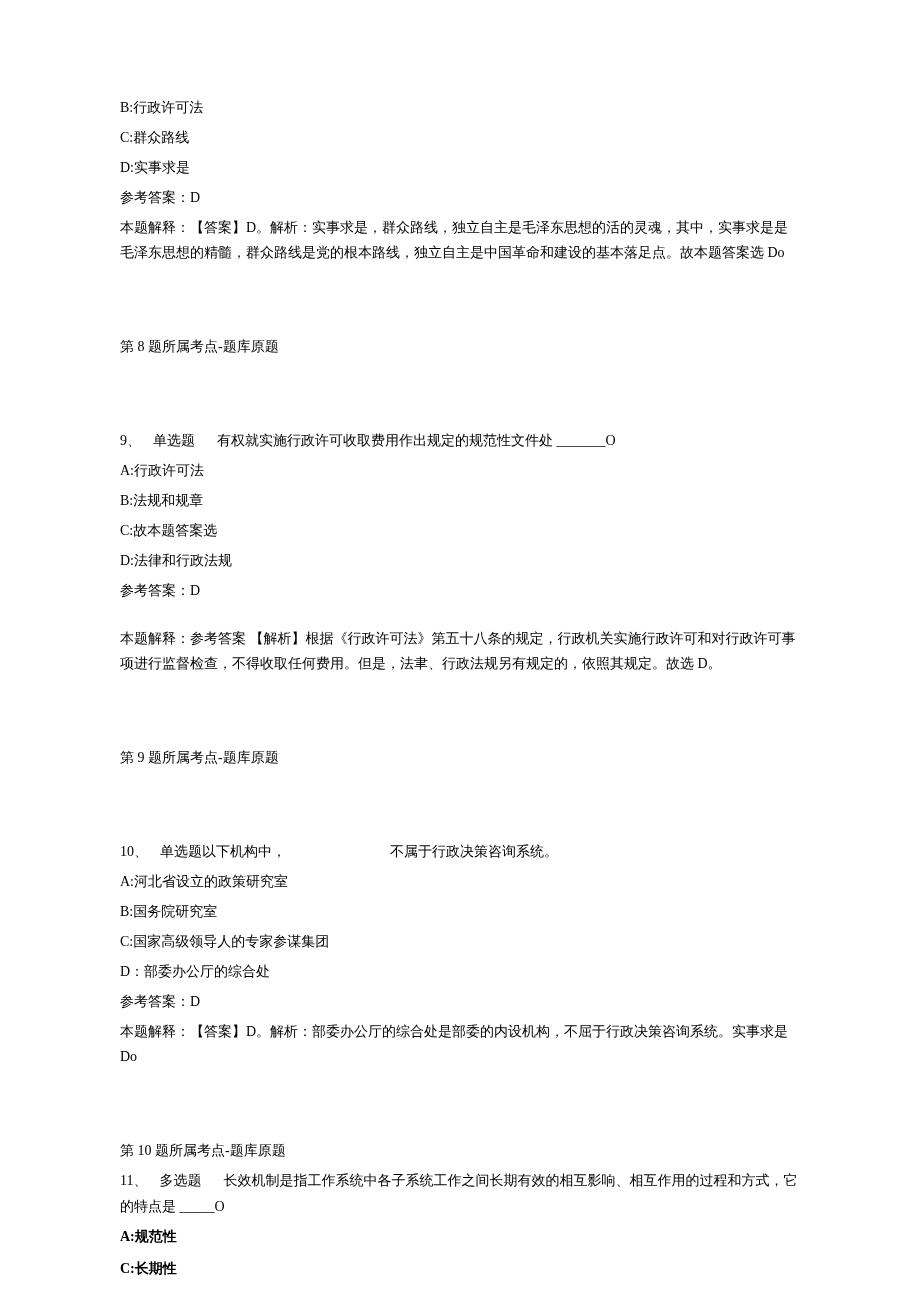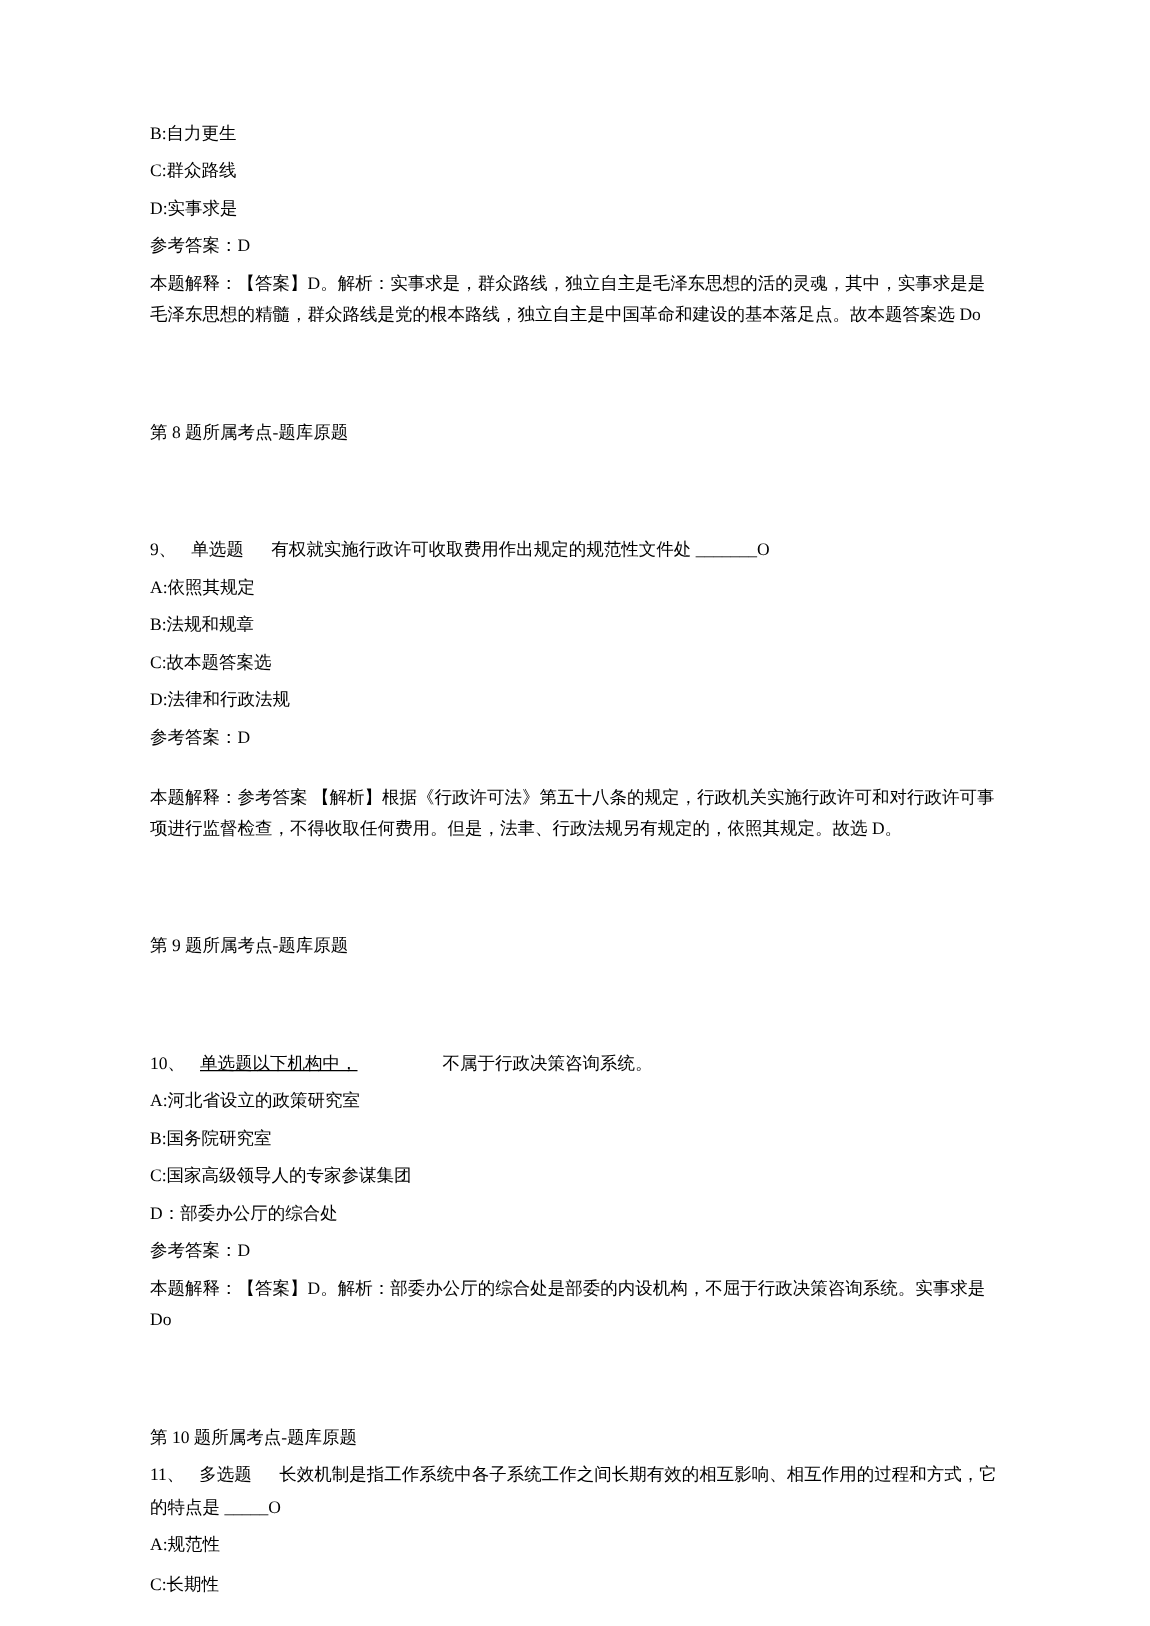--- a/index.html
+++ b/index.html
@@ -10,39 +10,39 @@
       line-height: 1.85;
       color: #000;
       background: #fff;
       padding: 95px 120px 30px 120px;
     }
     .block { margin-bottom: 4px; }
     .gap-small { height: 18px; }
     .gap-large { height: 64px; }
     .q-stem .num { margin-right: 12px; }
     .q-stem .type { margin-right: 22px; }
-    .q10 .type { margin-right: 68px; text-decoration: underline; }
-    .loose > div { margin-bottom: 6px; }
+    .q10 .type { margin-right: 104px; }
+    .loose > div { margin-bottom: 6px; font-weight: bold; }
   </style>
 </head>
 <body>
 
-<div class="block">B:自力更生</div>
+<div class="block">B:行政许可法</div>
 <div class="block">C:群众路线</div>
 <div class="block">D:实事求是</div>
 <div class="block">参考答案：D</div>
 <div class="block">本题解释：【答案】D。解析：实事求是，群众路线，独立自主是毛泽东思想的活的灵魂，其中，实事求是是毛泽东思想的精髓，群众路线是党的根本路线，独立自主是中国革命和建设的基本落足点。故本题答案选 Do</div>
 <div class="gap-large"></div>
 <div class="block">第 8 题所属考点-题库原题</div>
 <div class="gap-large"></div>
 
 <div class="block q-stem">
   <span class="num">9、</span><span class="type">单选题</span><span>有权就实施行政许可收取费用作出规定的规范性文件处 _______O</span>
 </div>
-<div class="block">A:依照其规定</div>
+<div class="block">A:行政许可法</div>
 <div class="block">B:法规和规章</div>
 <div class="block">C:故本题答案选</div>
 <div class="block">D:法律和行政法规</div>
 <div class="block">参考答案：D</div>
 <div class="gap-small"></div>
 <div class="block">本题解释：参考答案      【解析】根据《行政许可法》第五十八条的规定，行政机关实施行政许可和对行政许可事项进行监督检查，不得收取任何费用。但是，法聿、行政法规另有规定的，依照其规定。故选 D。</div>
 <div class="gap-large"></div>
 <div class="block">第 9 题所属考点-题库原题</div>
 <div class="gap-large"></div>
 

